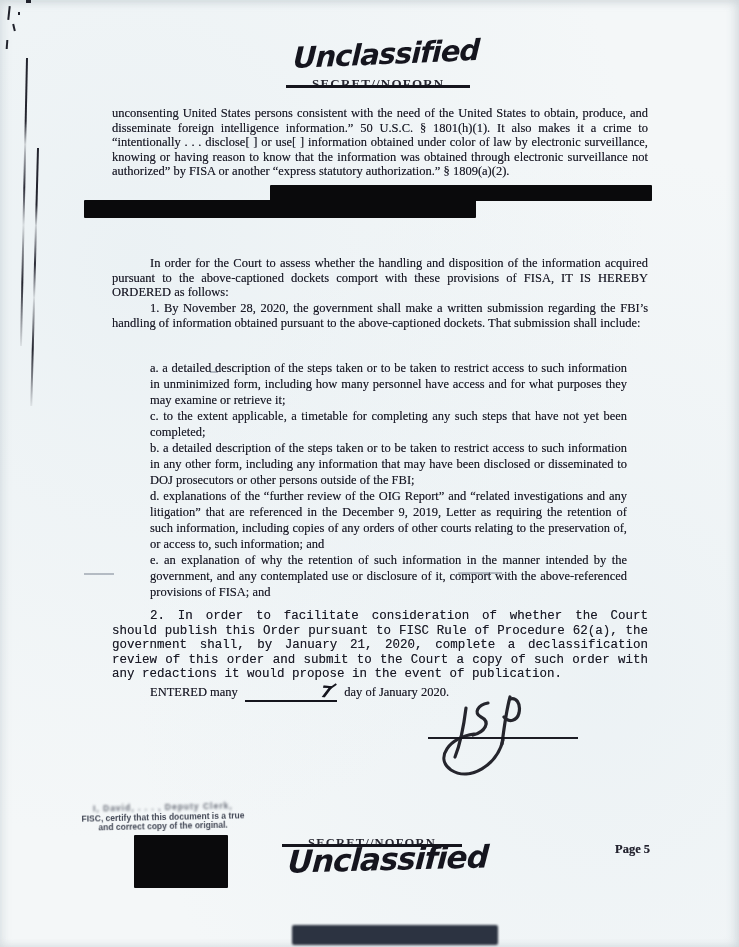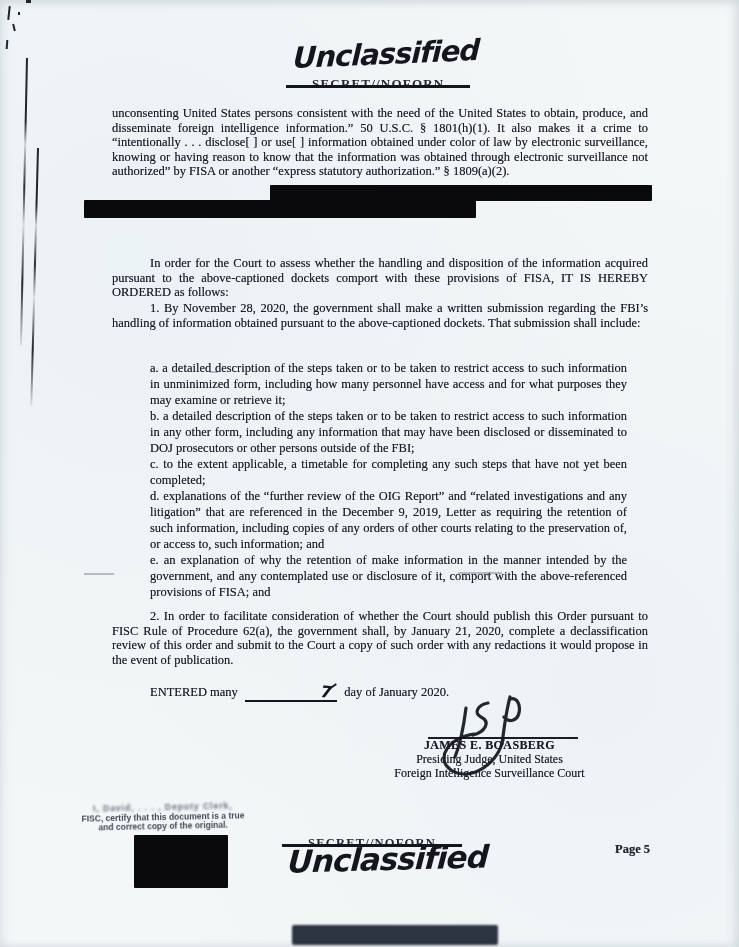--- a/index.html
+++ b/index.html
@@ -70,49 +70,44 @@
   <div class="para scan" style="top:106px;">unconsenting United States persons consistent with the need of the United States to obtain, produce, and disseminate foreign intelligence information.” 50 U.S.C. § 1801(h)(1). It also makes it a crime to “intentionally . . . disclose[ ] or use[ ] information obtained under color of law by electronic surveillance, knowing or having reason to know that the information was obtained through electronic surveillance not authorized” by FISA or another “express statutory authorization.” § 1809(a)(2).</div>
 
   <div class="redaction" style="left:270px;top:185px;width:382px;height:16px;"></div>
   <div class="redaction" style="left:84px;top:200px;width:392px;height:18px;"></div>
 
   <div class="para scan indent" style="top:256px;">In order for the Court to assess whether the handling and disposition of the information acquired pursuant to the above-captioned dockets comport with these provisions of FISA, IT IS HEREBY ORDERED as follows:</div>
   <div class="para scan indent" style="top:301px;">1. By November 28, 2020, the government shall make a written submission regarding the FBI’s handling of information obtained pursuant to the above-captioned dockets. That submission shall include:</div>
 
   <div class="subitems scan" style="top:360px;">
     <div>a. a detailed description of the steps taken or to be taken to restrict access to such information in unminimized form, including how many personnel have access and for what purposes they may examine or retrieve it;</div>
+    <div>c. to the extent applicable, a timetable for completing any such steps that have not yet been completed;</div>
     <div>b. a detailed description of the steps taken or to be taken to restrict access to such information in any other form, including any information that may have been disclosed or disseminated to DOJ prosecutors or other persons outside of the FBI;</div>
-    <div>c. to the extent applicable, a timetable for completing any such steps that have not yet been completed;</div>
     <div>d. explanations of the “further review of the OIG Report” and “related investigations and any litigation” that are referenced in the December 9, 2019, Letter as requiring the retention of such information, including copies of any orders of other courts relating to the preservation of, or access to, such information; and</div>
-    <div>e. an explanation of why the retention of make information in the manner intended by the government, and any contemplated use or disclosure of it, comport with the above-referenced provisions of FISA; and</div>
+    <div>e. an explanation of why the retention of such information in the manner intended by the government, and any contemplated use or disclosure of it, comport with the above-referenced provisions of FISA; and</div>
   </div>
 
-  <div class="para scan indent" style="top:609px;">2. In order to facilitate consideration of whether the Court should publish this Order pursuant to FISC Rule of Procedure 62(a), the government shall, by January 21, 2020, complete a declassification review of this order and submit to the Court a copy of such order with any redactions it would propose in the event of publication.</div>
+  <div class="para scan indent" style="top:609px;font-family:Liberation Mono, monospace;">2. In order to facilitate consideration of whether the Court should publish this Order pursuant to FISC Rule of Procedure 62(a), the government shall, by January 21, 2020, complete a declassification review of this order and submit to the Court a copy of such order with any redactions it would propose in the event of publication.</div>
 
   <div class="entered scan">
     <span>ENTERED many</span>
     <span class="day-slot"><span class="handwriting">7</span><span class="tick"></span></span>
     <span>day of January 2020.</span>
   </div>
 
   <div class="sig-line"></div>
   <svg class="sig-ink" width="160" height="105" viewBox="0 0 160 105">
     <g fill="none" stroke="#14141c" stroke-width="3.2" stroke-linecap="round">
       <path d="M46,18 C44,34 41,52 35,67"></path>
       <path d="M68,13 C58,15 53,23 61,27 C71,32 65,42 53,45"></path>
       <path d="M90,7 C86,22 84,38 82,54"></path>
       <path d="M90,9 C96,7 101,13 99,23 C97,31 89,33 84,27"></path>
       <path d="M83,50 C77,75 50,92 31,80 C14,68 30,47 54,44"></path>
     </g>
   </svg>
-  <div class="sig-block scan">
-    <div class="sig-name">JAMES E. BOASBERG</div>
-    <div>Presiding Judge, United States</div>
-    <div>Foreign Intelligence Surveillance Court</div>
-  </div>
 
   <div class="stamp">
     <div class="blurrier">I, David, . . . , Deputy Clerk,</div>
     <div>FISC, certify that this document is a true</div>
     <div>and correct copy of the original.</div>
   </div>
   <div class="redaction" style="left:134px;top:835px;width:94px;height:53px;"></div>
 
   <div class="banner banner-bottom" style="left:308px;top:836px;">
     <span>SECRET//NOFORN</span>

